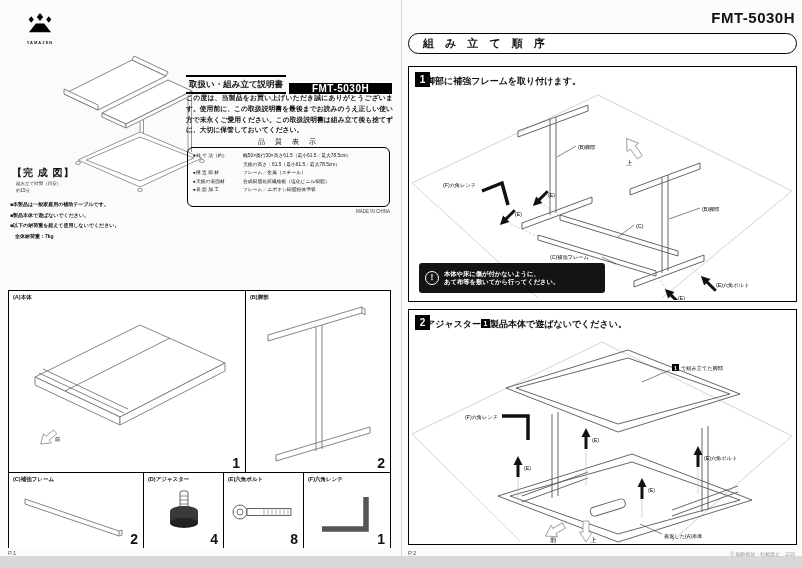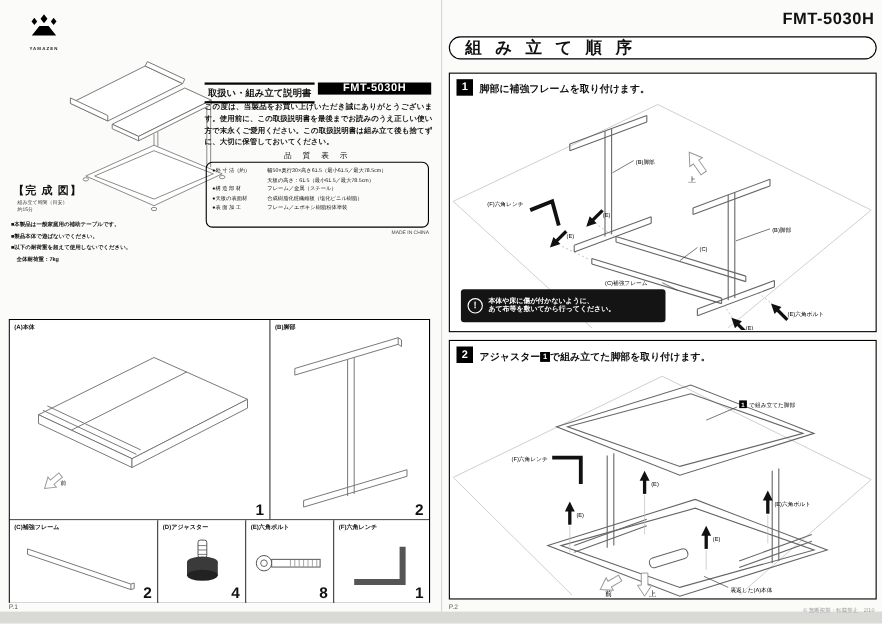--- a/index.html
+++ b/index.html
@@ -2,27 +2,27 @@
 <html><head>
 <meta charset="utf-8">
 <style>
   html,body{margin:0;padding:0;}
   body{font-family:"Liberation Sans","DejaVu Sans",sans-serif;color:#111;}
   #app{position:relative;width:802px;height:567px;background:#fbfbfa;overflow:hidden;}
   .abs{position:absolute;}
   .gray-strip{position:absolute;left:0;top:556px;width:802px;height:11px;background:#d9d9d6;}
   .page-divider{position:absolute;left:401px;top:0;width:1px;height:556px;background:#d4d4d2;}
   .pill{border:1.5px solid #000;border-radius:11px;display:flex;align-items:center;box-sizing:border-box;background:#fff;}
-  .pill .h{font-size:15px;font-weight:bold;letter-spacing:4px;white-space:nowrap;}
+  .pill .h{font-size:11px;font-weight:bold;letter-spacing:4px;white-space:nowrap;}
   .cell{position:relative;box-sizing:border-box;background:#fff;}
   .plabel{position:absolute;top:3px;left:4px;font-size:5.5px;font-weight:bold;white-space:nowrap;}
   .qty{position:absolute;bottom:1px;right:5px;font-size:14px;font-weight:bold;}
   .stepbox{border:1.5px solid #000;box-sizing:border-box;background:#fff;}
   .stepnum{position:absolute;left:6px;top:5px;width:15px;height:15px;background:#000;color:#fff;font-size:10px;font-weight:bold;text-align:center;line-height:15px;}
-  .steptitle{position:absolute;left:27px;top:8px;font-size:9px;font-weight:bold;white-space:nowrap;}
+  .steptitle{position:absolute;left:17px;top:8px;font-size:9px;font-weight:bold;white-space:nowrap;}
   .warn{position:absolute;left:10px;bottom:8px;width:186px;height:30px;background:#141414;color:#fff;border-radius:3px;display:flex;align-items:center;gap:5px;padding:0 6px;box-sizing:border-box;}
   .warn .ico{flex:0 0 auto;width:12px;height:12px;border:1px solid #fff;border-radius:50%;font-size:8px;font-weight:bold;text-align:center;line-height:12px;}
   .warn .txt{font-size:6.3px;font-weight:bold;line-height:8.5px;white-space:nowrap;}
   .reftag{display:inline-block;background:#000;color:#fff;width:9px;height:9px;font-size:7px;line-height:9px;text-align:center;font-weight:bold;vertical-align:1px;}
   svg text{font-family:"Liberation Sans","DejaVu Sans",sans-serif;}
   .lbl{font-size:5.2px;fill:#000;}
 </style>
 </head>
 <body>
 
@@ -71,21 +71,21 @@
       <div>組み立て時間（目安）</div>
       <div>約15分</div>
     </div>
     <div class="abs" style="left:10px;top:199px;font-size:5px;line-height:10.5px;font-weight:bold;">
       <div>■本製品は一般家庭用の補助テーブルです。</div>
       <div>■製品本体で遊ばないでください。</div>
       <div>■以下の耐荷重を超えて使用しないでください。</div>
       <div>　全体耐荷重：7kg</div>
     </div>
 
-    <div class="abs" style="left:186px;top:75px;width:206px;display:flex;align-items:flex-start;gap:3px;">
+    <div class="abs" style="left:186px;top:75px;width:206px;display:flex;align-items:flex-end;gap:3px;">
       <div style="border-top:2.5px solid #000;border-bottom:2.5px solid #000;font-size:8.5px;font-weight:bold;padding:1.5px 3px;white-space:nowrap;">取扱い・組み立て説明書</div>
       <div style="background:#000;color:#fff;font-size:10px;font-weight:bold;flex:1;text-align:center;display:flex;align-items:center;justify-content:center;letter-spacing:0.5px;">FMT-5030H</div>
     </div>
     <div class="abs" style="left:186px;top:93px;width:207px;font-size:6.8px;line-height:10.8px;font-weight:bold;text-align:justify;">この度は、当製品をお買い上げいただき誠にありがとうございます。使用前に、この取扱説明書を最後までお読みのうえ正しい使い方で末永くご愛用ください。この取扱説明書は組み立て後も捨てずに、大切に保管しておいてください。</div>
 
     <div class="abs" style="left:186px;top:137px;width:206px;text-align:center;font-size:7px;letter-spacing:4px;">品 質 表 示</div>
     <div class="abs" style="left:187px;top:147px;width:203px;height:60px;border:1px solid #000;border-radius:6px;padding:4px 5px;box-sizing:border-box;font-size:4.8px;line-height:8.6px;">
       <div style="display:flex;">
           <span style="width:50px;flex:none;">●外 寸 法（約）</span>
           <span>幅50×奥行30×高さ61.5（最小61.5／最大78.5cm）</span>
@@ -325,21 +325,21 @@
         <span class="txt">
           <span>本体や床に傷が付かないように、</span><br>
           <span>あて布等を敷いてから行ってください。</span>
         </span>
       </div>
     </div>
 
     <div class="stepbox abs" style="left:6px;top:309px;width:389px;height:236px;">
       <div class="stepnum">2</div>
       <div class="steptitle">
-        <span>アジャスター</span><span class="reftag">1</span><span>で組み立てた脚部を取り付けます。</span>
+        <span>アジャスター</span><span class="reftag">1</span><span>製品本体で遊ばないでください。</span>
       </div>
       <svg class="abs" style="left:1px;top:20px;" width="385" height="213" viewBox="0 0 385 213">
         <g stroke="#c8c8c8" stroke-width="0.8" fill="none">
           <line x1="2" y1="104" x2="192" y2="12"></line>
             <line x1="192" y1="12" x2="382" y2="106"></line>
           <line x1="2" y1="104" x2="110" y2="211"></line>
             <line x1="382" y1="106" x2="262" y2="211"></line>
         </g>
 
         <g stroke="#666" stroke-width="1" fill="none">

